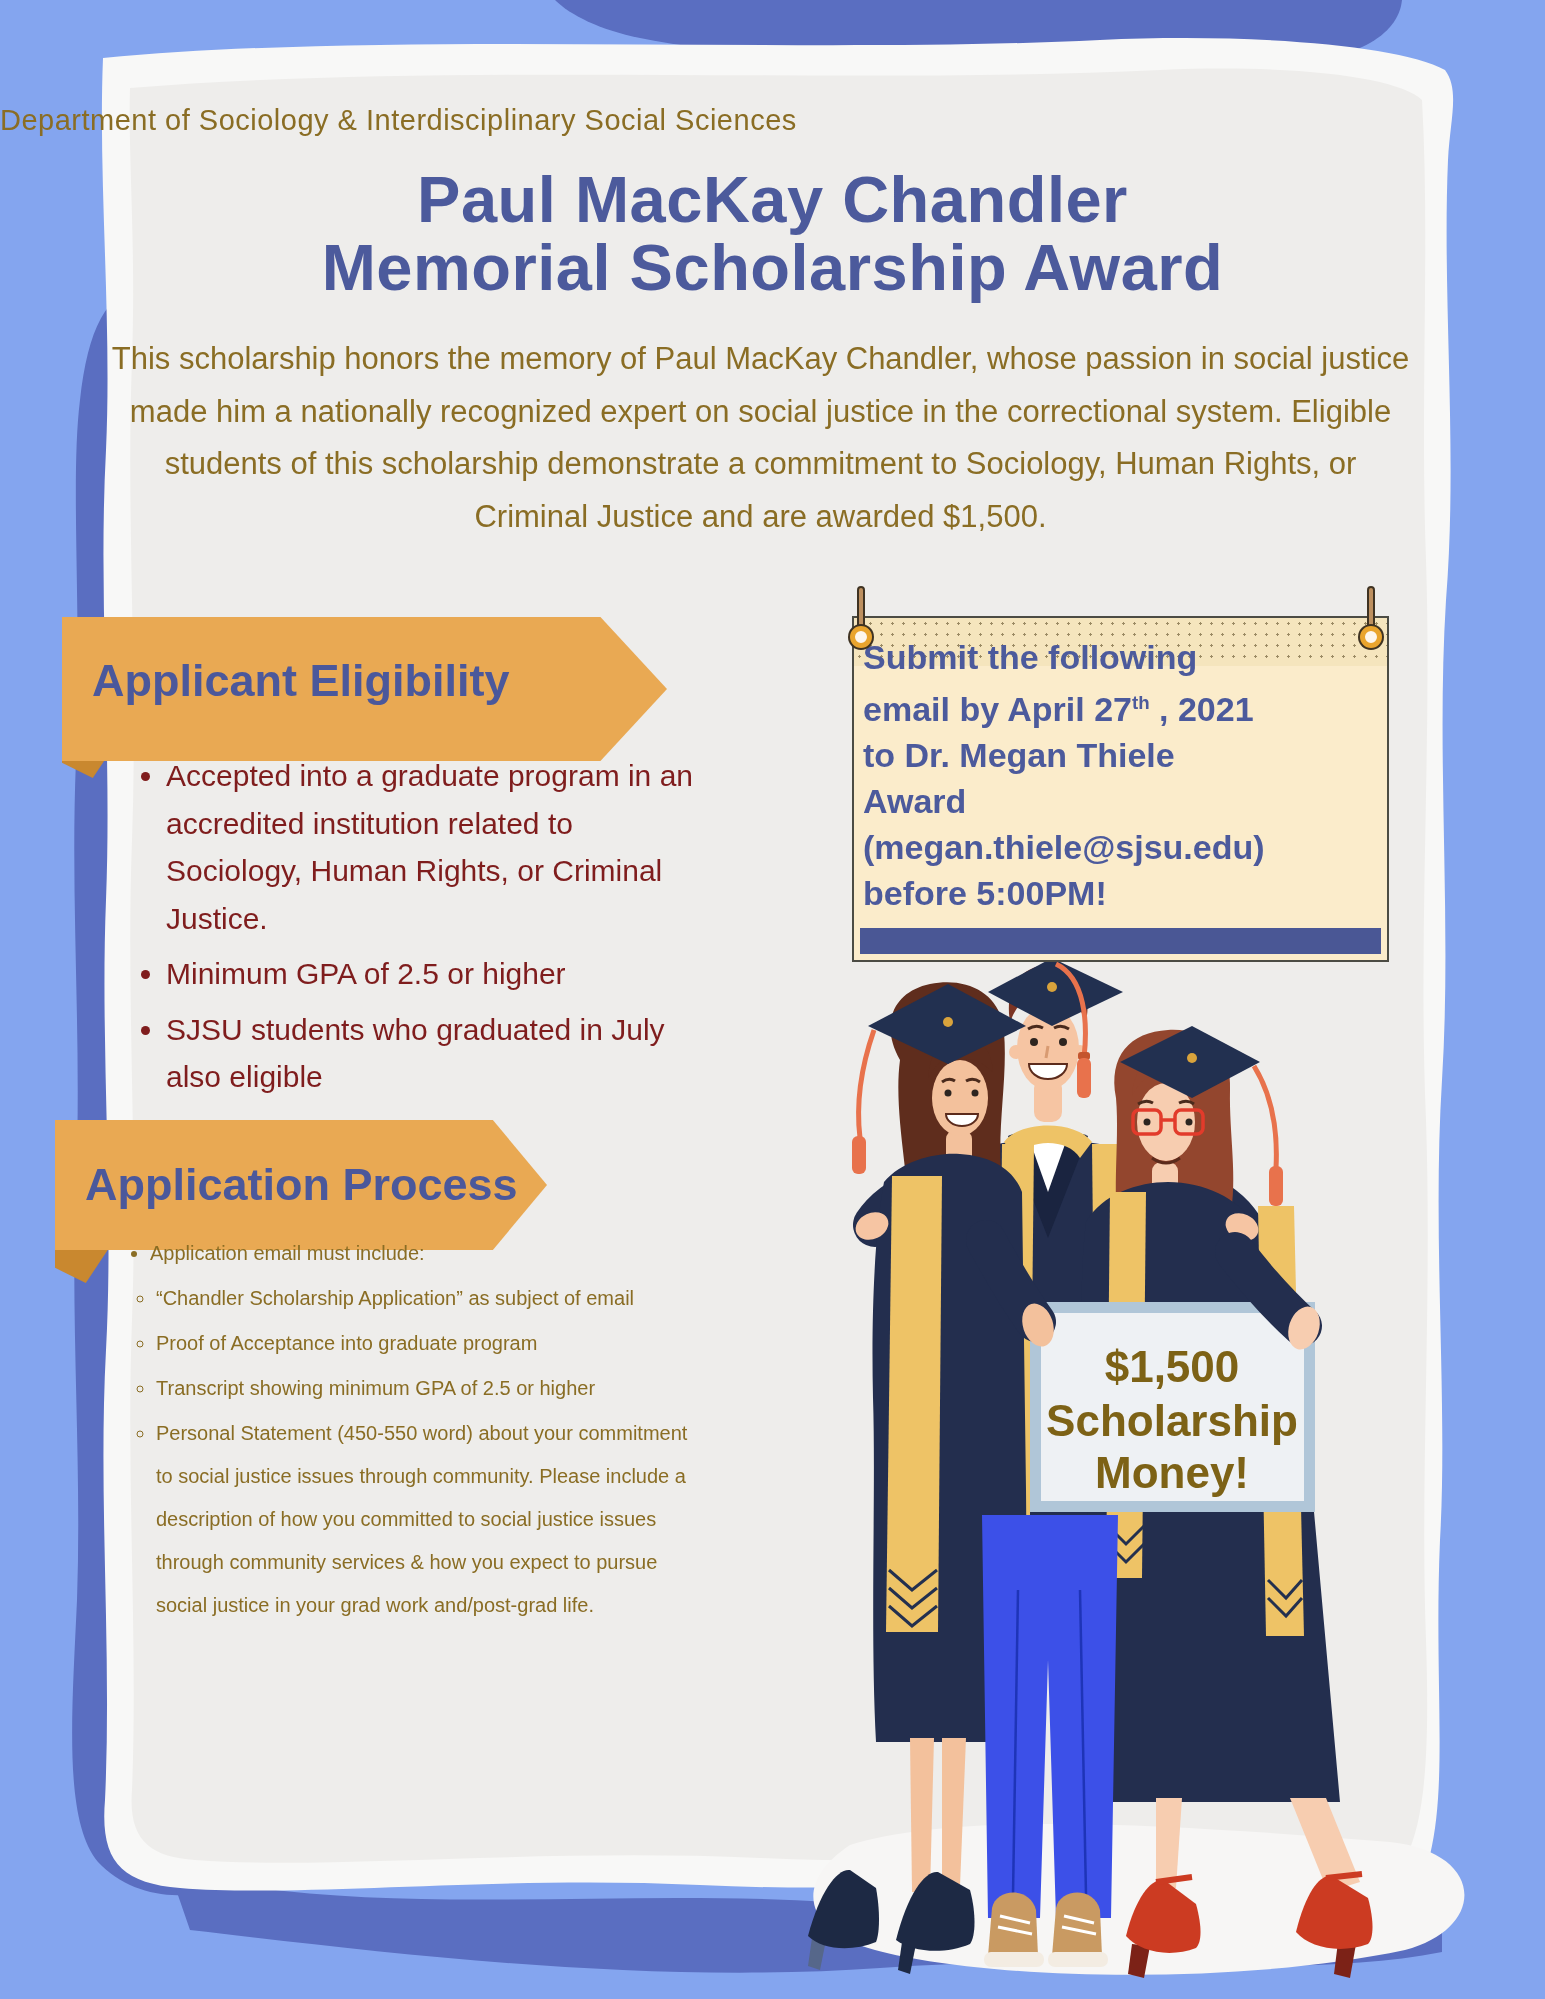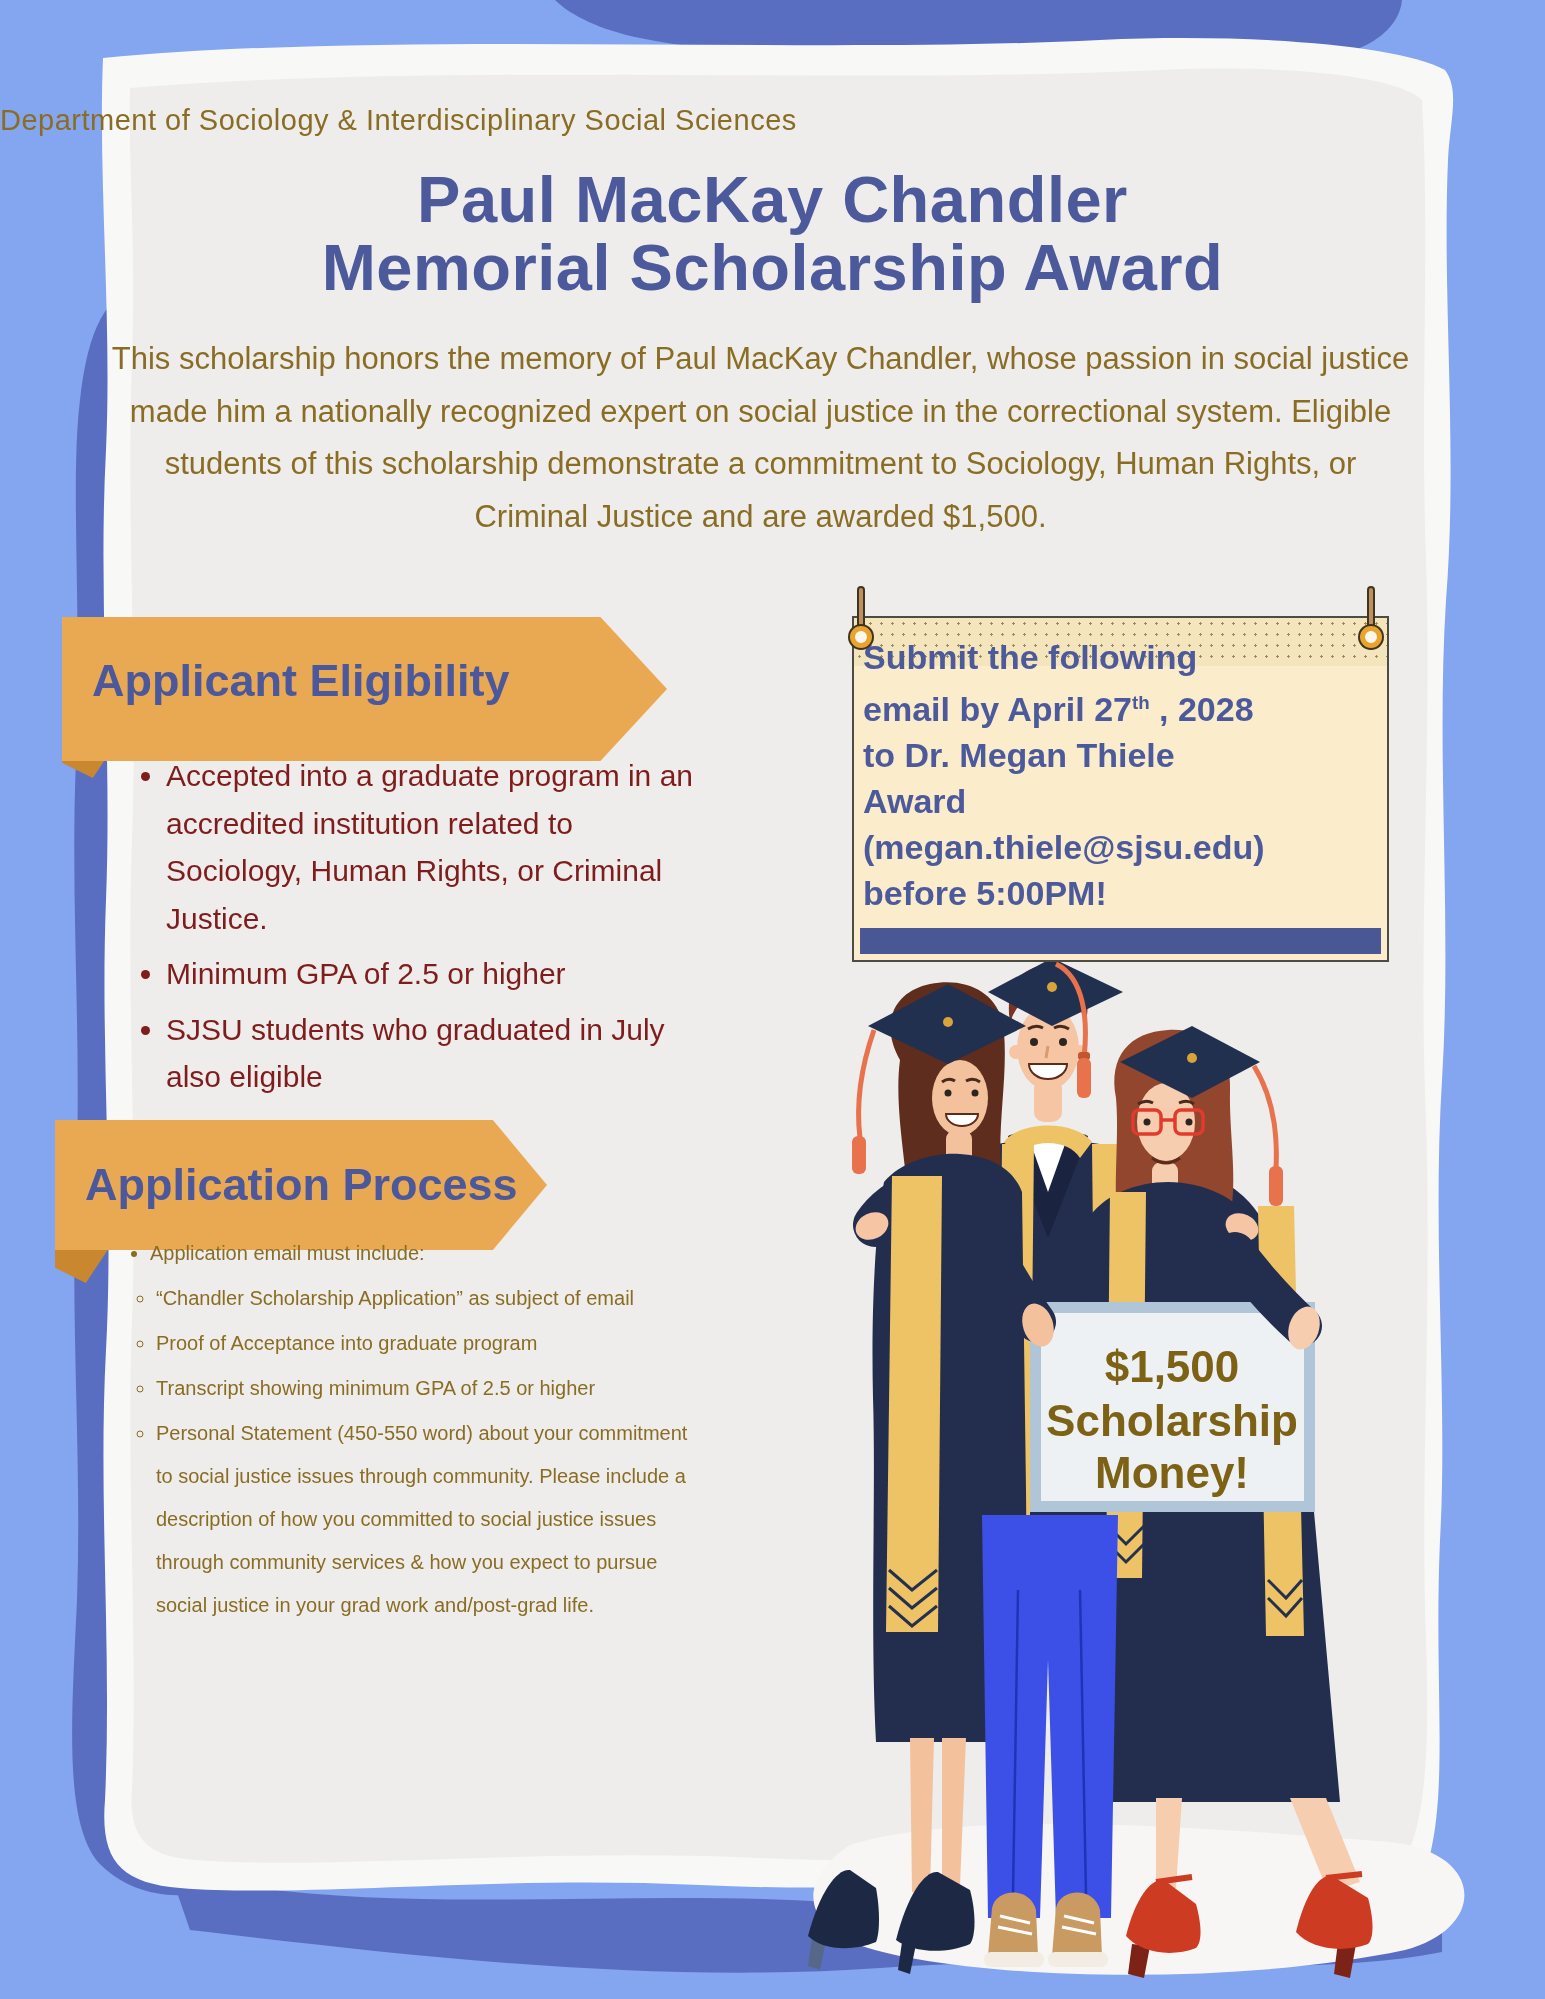--- a/index.html
+++ b/index.html
@@ -99,21 +99,21 @@
       <li><span>Personal Statement (450-550 word) about your commitment to social justice issues through community. Please include a description of how you committed to social justice issues through community services &amp; how you expect to pursue social justice in your grad work and/post-grad life.</span></li>
     </ul>
   </div>
 
   <div class="pin-stick" style="left:857px;top:586px;"></div>
   <div class="pin-stick" style="left:1367px;top:586px;"></div>
   <div class="board">
     <div class="board-dots"></div>
     <div class="board-text">
       <div>Submit the following</div>
-      <div><span>email by April 27</span><sup>th</sup><span> , 2028</span></div>
+      <div><span>email by April 27</span><sup>th</sup><span> , 2021</span></div>
       <div>to Dr. Megan Thiele</div>
       <div>Award</div>
       <div>(megan.thiele@sjsu.edu)</div>
       <div>before 5:00PM!</div>
     </div>
     <div class="board-bar"></div>
   </div>
   <div class="pin-ring" style="left:850px;top:626px;"></div>
   <div class="pin-ring" style="left:1360px;top:626px;"></div>
 

